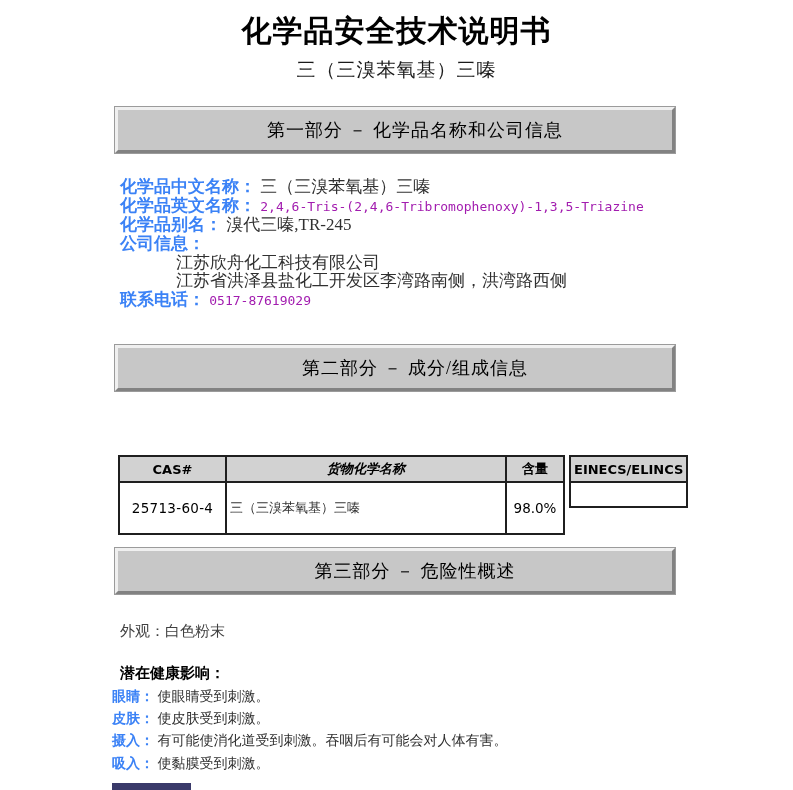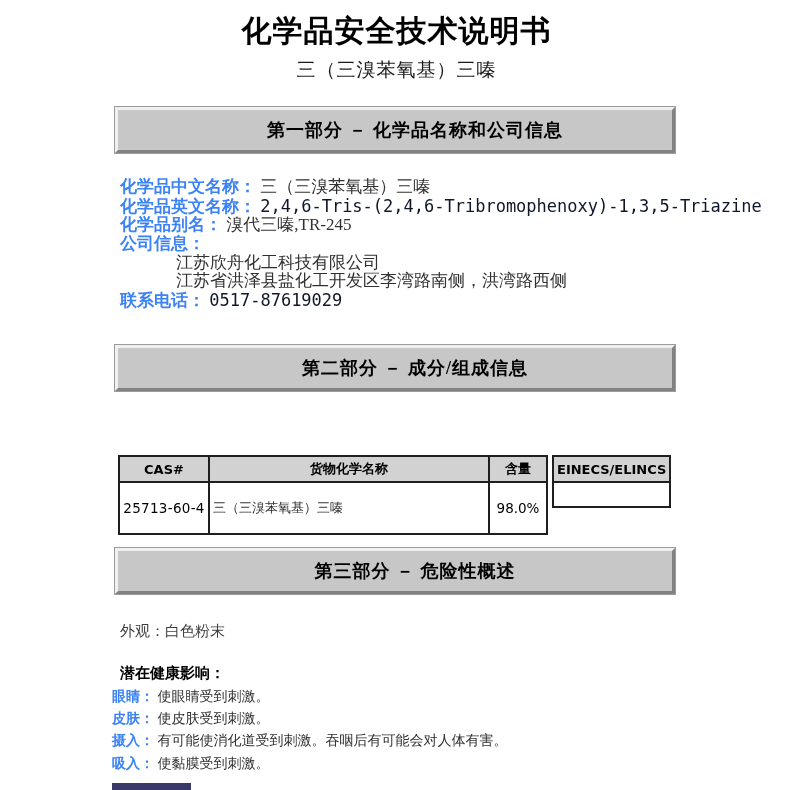--- a/index.html
+++ b/index.html
@@ -25,63 +25,63 @@
     letter-spacing:1px;
   }
   .section-bar{
     position:absolute;left:115px;width:560px;height:46px;
     box-sizing:border-box;
     background:#c7c7c7;
     border:3px solid;
     border-color:#f0f0f0 #828282 #828282 #f0f0f0;
     box-shadow:0 0 0 1px #9b9b9b;
     text-align:center;
-    font-size:18px;font-weight:bold;
+    font-size:18px;font-weight:normal;
     line-height:40px;
     letter-spacing:1px;
     padding-left:40px;
   }
   .bar-1{top:107px;}
   .bar-2{top:345px;}
   .bar-3{top:548px;}
   .s1-block{
     position:absolute;top:178px;left:120px;
     font-size:17px;
   }
   .s1-block .line{
     height:18.9px;line-height:18.9px;
     white-space:nowrap;
   }
   .lbl{font-weight:bold;color:#3b82f6;}
   .val{color:#303030;}
   .mono{
     font-family:"DejaVu Sans Mono","Liberation Mono",monospace;
-    font-size:17px;color:#0f172a;
+    font-size:13px;color:#a21caf;
   }
   .indent{padding-left:56px;}
   .tbl-wrap{
     position:absolute;top:455px;left:118px;
     display:flex;gap:4px;align-items:flex-start;
   }
   table{border-collapse:collapse;}
   th,td{
     border:2px solid #1f1f1f;
     box-sizing:border-box;
     padding:0 3px;
     white-space:nowrap;
   }
   th{
     background:#d2d2d2;
     font-family:"DejaVu Sans","Liberation Sans",sans-serif;
     font-size:13px;font-weight:bold;
     height:26px;text-align:center;
   }
   td{height:25px;background:#ffffff;}
-  .col-cas{width:90px;}
-  .col-name{width:280px;}
+  .col-cas{width:107px;}
+  .col-name{width:280px;font-style:italic;}
   .col-pct{width:58px;}
   .col-einecs{width:112px;}
   .td-cas{
     font-family:"DejaVu Sans","Liberation Sans",sans-serif;
     font-size:13.5px;text-align:center;padding:17px 1px;letter-spacing:0.3px;
   }
   .td-name{font-size:13px;color:#333;text-align:left;}
   .td-pct{
     font-family:"DejaVu Sans","Liberation Sans",sans-serif;
     font-size:13.5px;text-align:center;border-radius:9px;

